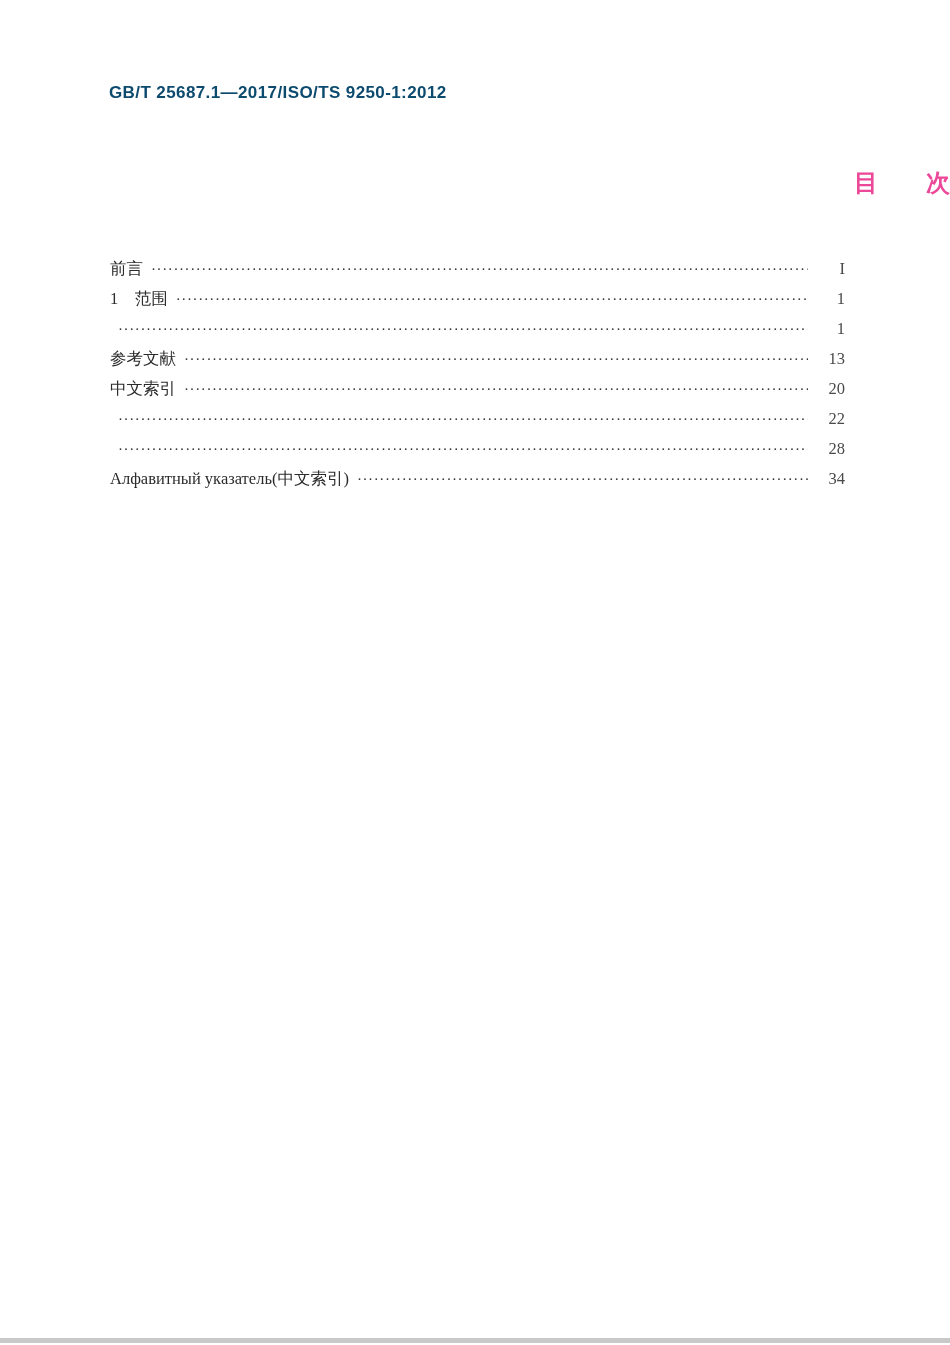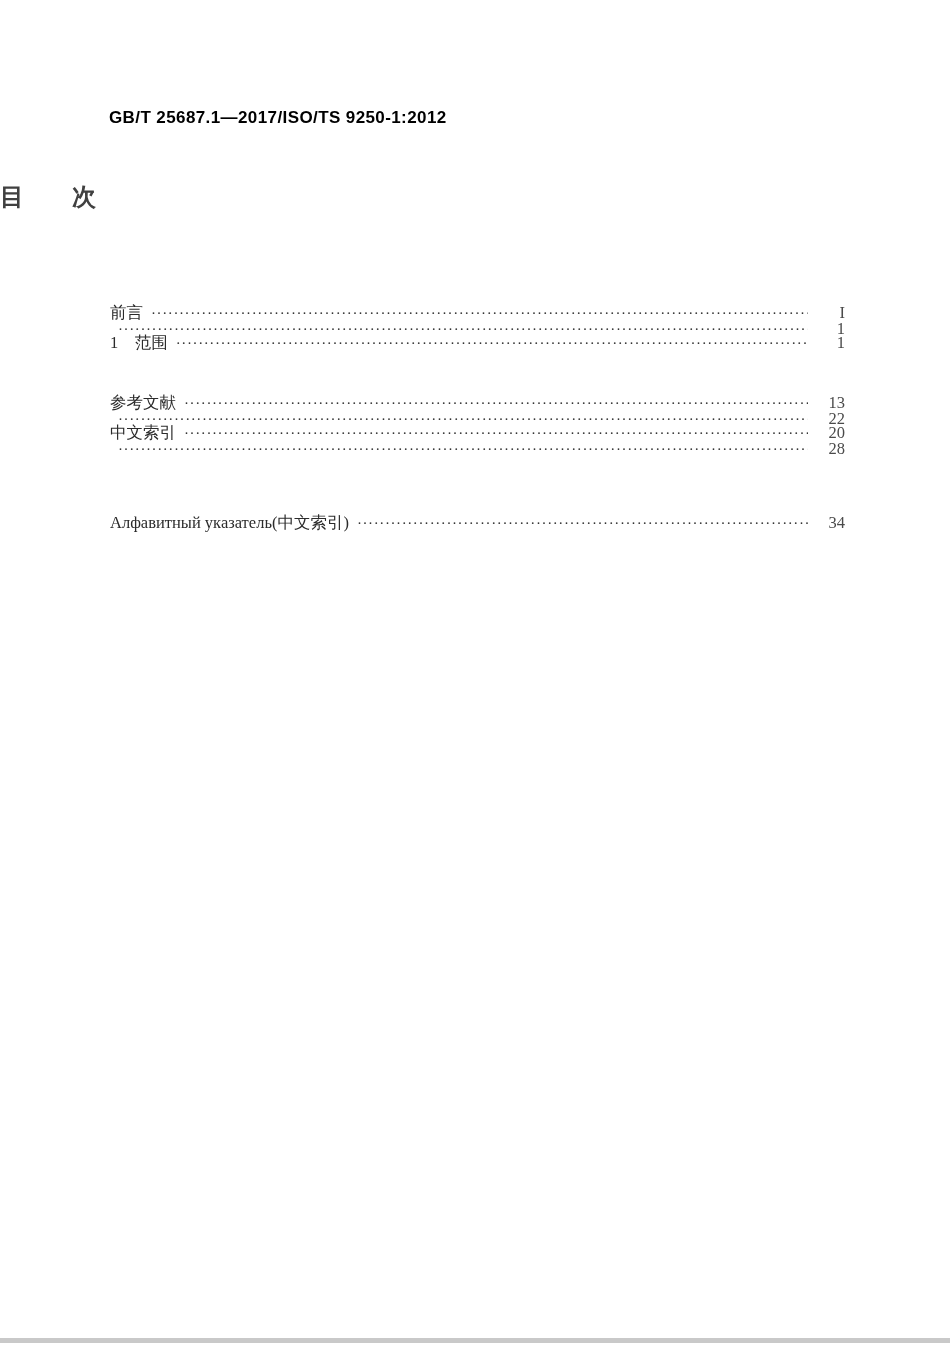--- a/index.html
+++ b/index.html
@@ -12,58 +12,57 @@
     width: 950px;
     height: 1345px;
     background: #ffffff;
     overflow: hidden;
     font-family: "Liberation Serif", "DejaVu Serif", serif;
     color: #2e2e2e;
   }
   .doc-header {
     position: absolute;
     left: 109px;
-    top: 108px;
+    top: 83px;
     font-family: "Liberation Sans", "DejaVu Sans", sans-serif;
     font-weight: bold;
     font-size: 17px;
     letter-spacing: 0.4px;
-    color: #000000;
+    color: #0c4a6e;
     white-space: nowrap;
   }
   .doc-title {
     position: absolute;
     left: 0;
-    top: 181px;
+    top: 167px;
     width: 100%;
-    text-align: left;
+    text-align: right;
     font-family: "Liberation Sans", "DejaVu Sans", sans-serif;
     font-weight: bold;
     font-size: 24px;
-    color: #404040;
+    color: #ec4899;
     white-space: pre;
   }
   .toc {
     position: absolute;
     left: 110px;
     top: 254px;
     width: 735px;
   }
   .toc-row {
     display: flex;
     align-items: baseline;
     height: 30px;
     line-height: 30px;
   }
   .toc-label {
     white-space: nowrap;
     font-size: 16.5px;
     color: #2b2b2b;
     flex: 0 0 auto;
-    margin-top: 44px;
   }
   .toc-leader {
     flex: 1 1 auto;
     overflow: hidden;
     white-space: nowrap;
     margin-left: 8px;
     margin-right: 7px;
     font-size: 15px;
     letter-spacing: 0.6px;
     color: #333333;

